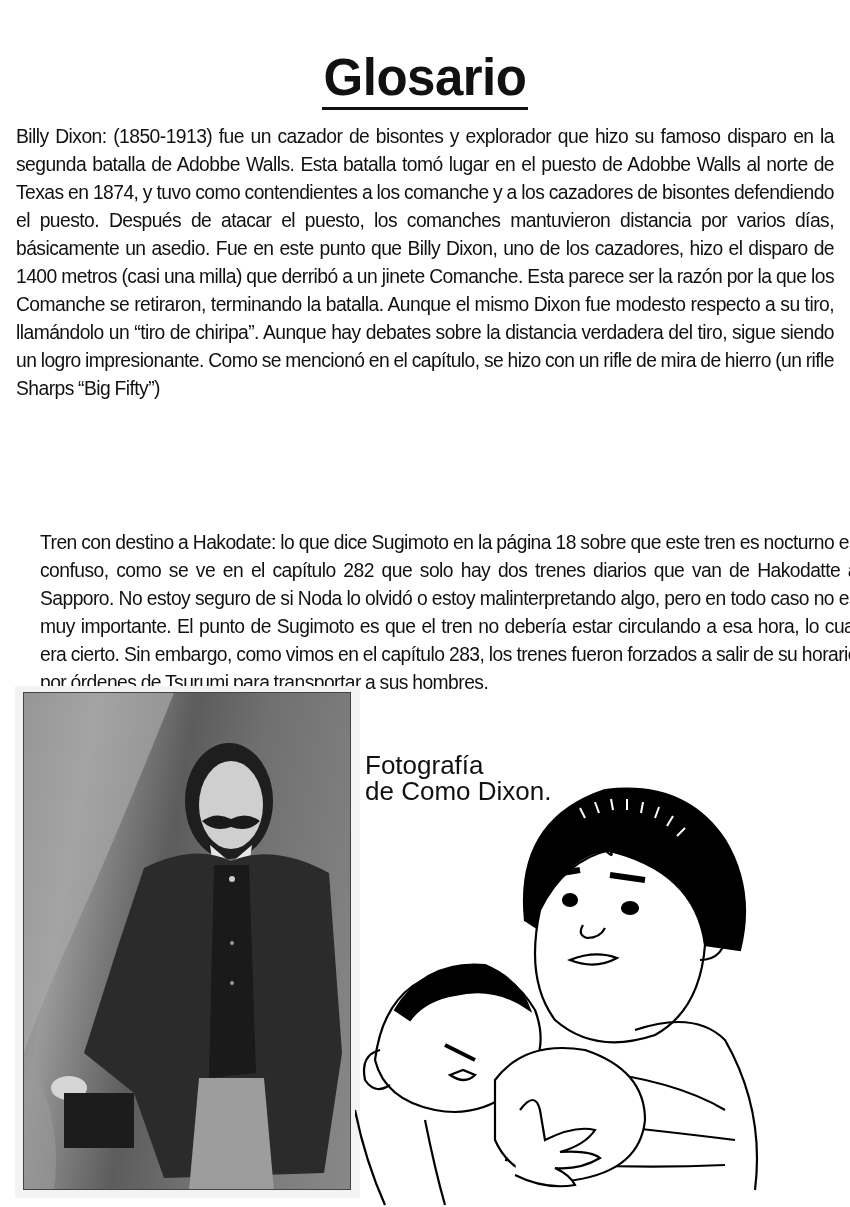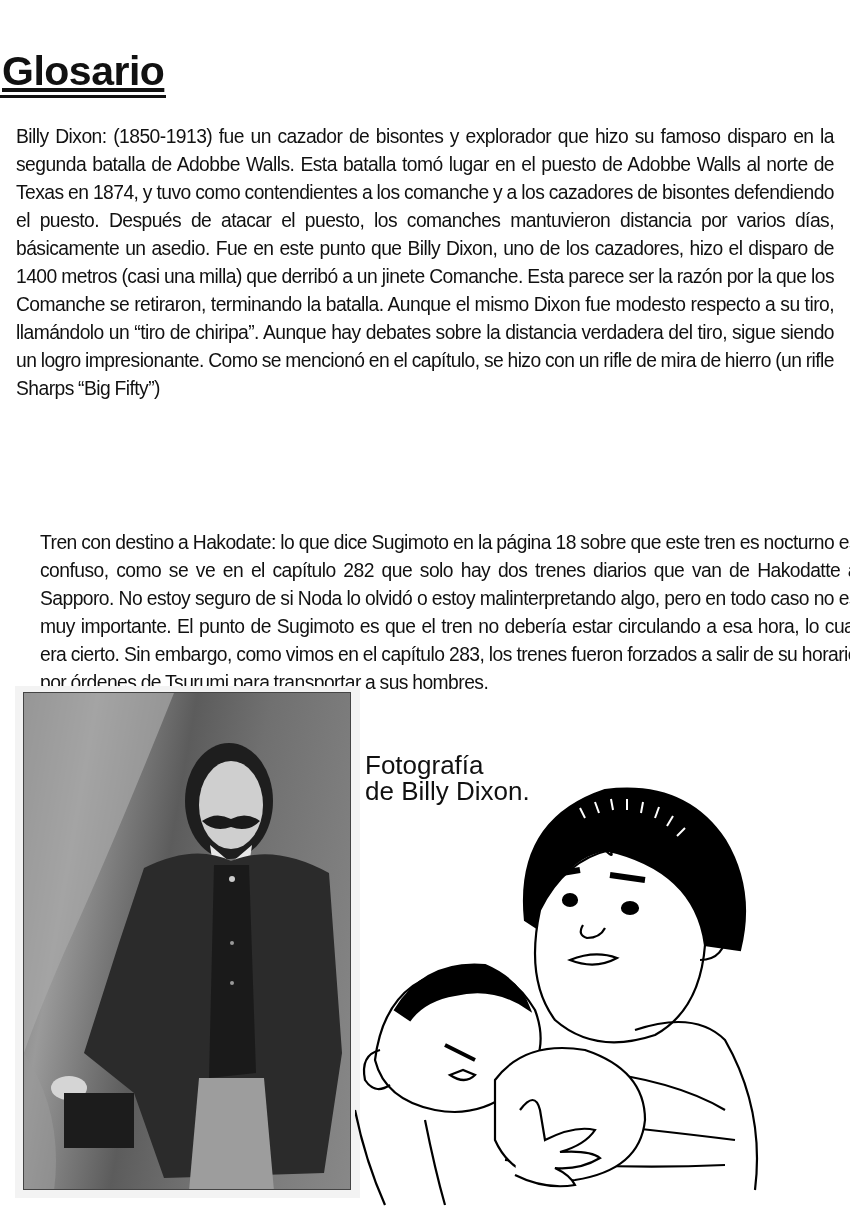--- a/index.html
+++ b/index.html
@@ -1,22 +1,22 @@
 <!DOCTYPE html>
 <html><head>
   <meta charset="utf-8">
   <style>
     html, body { margin: 0; padding: 0; background: #ffffff; }
     body {
       width: 850px; height: 1207px; position: relative; overflow: hidden;
       font-family: "Liberation Sans", "DejaVu Sans", sans-serif; color: #111;
     }
     .title {
-      position: absolute; top: 48px; left: 0; width: 850px; text-align: left;
-      font-size: 41px; font-weight: bold; letter-spacing: -0.5px; text-decoration: underline;
+      position: absolute; top: 48px; left: 0; width: 850px; text-align: center;
+      font-size: 51px; font-weight: bold; letter-spacing: -0.5px;
     }
     .title span { border-bottom: 3px solid #111; padding: 0 2px 1px; }
     .entry {
       position: absolute; left: 16px; width: 818px;
       font-size: 19.3px; line-height: 28px; text-align: justify;
       letter-spacing: -0.55px; word-spacing: -0.5px;
     }
     .entry b { font-weight: normal; }
     #entry1 { top: 104px; }
     #entry2 { top: 510px; margin-left: 24px; }
@@ -64,21 +64,21 @@
 
     <path d="M175 385 L240 385 L250 498 L165 498 Z" fill="#9d9d9d"></path>
 
     <ellipse cx="45" cy="395" rx="18" ry="12" fill="#d5d5d5"></ellipse>
     <rect x="40" y="400" width="70" height="55" fill="#1c1c1c"></rect>
   </svg>
 </div>
 
 <div class="caption">
   <div>Fotografía</div>
-  <div>de Billy Dixon.</div>
+  <div>de Como Dixon.</div>
 </div>
 
 <svg class="illustration" viewBox="0 0 495 427" fill="none" stroke="#000" stroke-width="2.2">
 
   <path d="M170 140 Q160 40 250 10 Q330 0 370 60 Q400 110 385 170 L350 165 Q340 90 250 70 Q200 80 185 150 Z" fill="#000"></path>
 
   <g stroke="#fff" stroke-width="2">
     <path d="M225 28 L230 38"></path>
       <path d="M240 22 L244 33"></path>
       <path d="M256 19 L258 30"></path>

